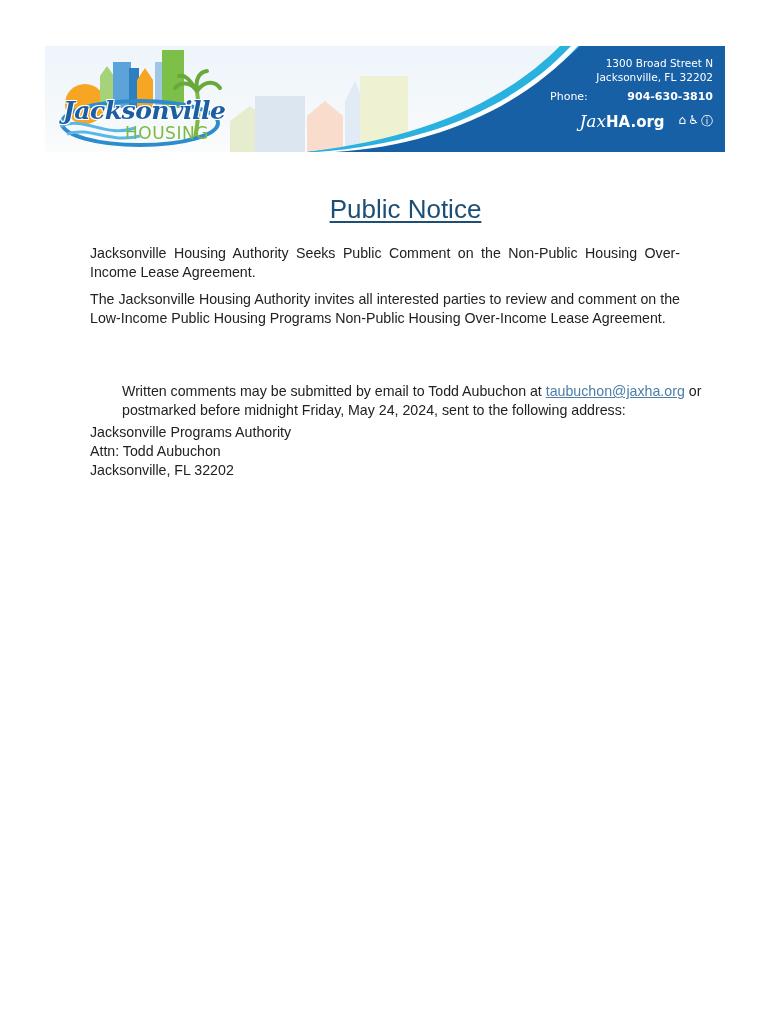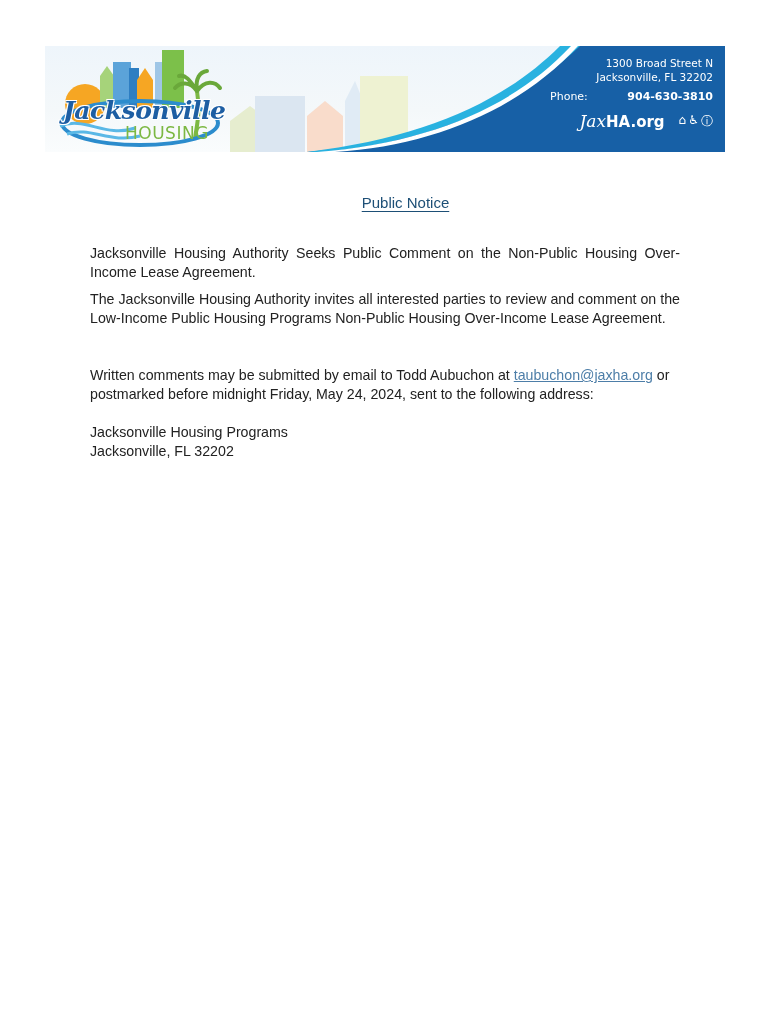--- a/index.html
+++ b/index.html
@@ -20,21 +20,21 @@
              font-family: "DejaVu Sans", sans-serif; }
   .contact .line { font-size: 10.5px; line-height: 14px; }
   .contact .phone { font-size: 11px; margin-top: 6px; }
   .contact .phone b { font-size: 11px; margin-left: 36px; }
   .contact .site { margin-top: 8px; font-size: 15px; display: flex; align-items: center; justify-content: flex-end; gap: 14px; }
   .contact .site .jax { font-family: "DejaVu Serif", serif; font-style: italic; font-size: 17px; }
   .contact .site .ha { font-weight: bold; }
   .icons { display: inline-flex; gap: 2px; font-size: 12px; }
 
   .title { position: absolute; left: 0; width: 770px; top: 194px; text-align: center; }
-  .title span { font-size: 15px; color: #1d4f76; text-decoration: underline; text-decoration-color: #1d4f76;
+  .title span { font-size: 26px; color: #1d4f76; text-decoration: underline; text-decoration-color: #1d4f76;
                 text-underline-offset: 3px; margin-left: 41px; }
 
   .para { position: absolute; left: 90px; width: 590px; font-size: 14.2px; line-height: 19px; color: #222;
           text-align: justify; }
   .para.left { text-align: left; }
   .link { color: #4d7ea8; text-decoration: underline; }
 </style>
 </head>
 <body>
 
@@ -90,20 +90,21 @@
 </div>
 
 <div class="title">
   <span>Public Notice</span>
 </div>
 
 <div class="para" style="top:244px;">Jacksonville Housing Authority Seeks Public Comment on the Non-Public Housing Over-Income Lease Agreement.</div>
 
 <div class="para" style="top:290px;">The Jacksonville Housing Authority invites all interested parties to review and comment on the Low-Income Public Housing Programs Non-Public Housing Over-Income Lease Agreement.</div>
 
-<div class="para left" style="top:366px;">
+<div class="para left" style="top:382px;margin-left:32px;">
   <span>Written comments may be submitted by email to Todd Aubuchon at </span><a class="link">taubuchon@jaxha.org</a><span> or postmarked before midnight Friday, May 24, 2024, sent to the following address:</span>
 </div>
 
 <div class="para left" style="top:423px;">
-  <div>Jacksonville Housing Programs</div>
+  <div>Jacksonville Programs Authority</div>
+  <div>Attn: Todd Aubuchon</div>
   <div>Jacksonville, FL 32202</div>
 </div>
 
 </body></html>

